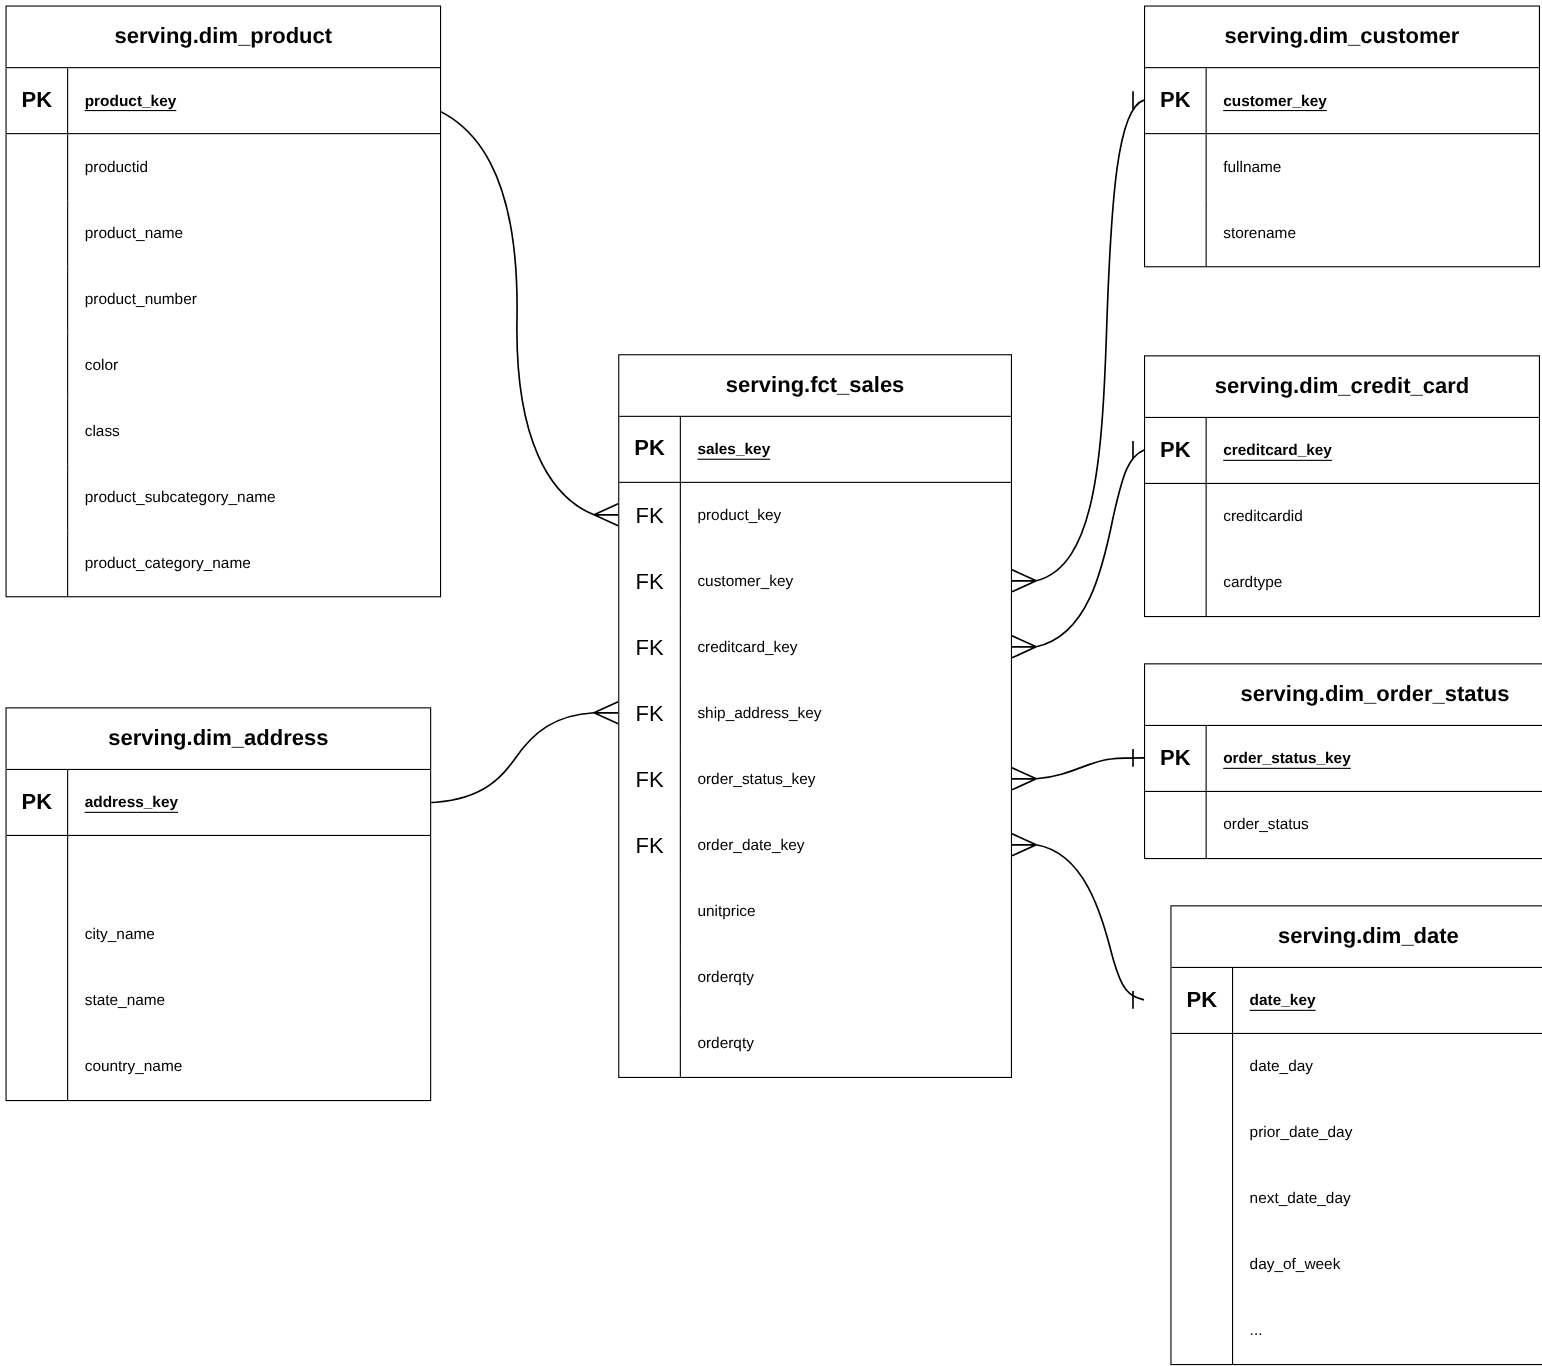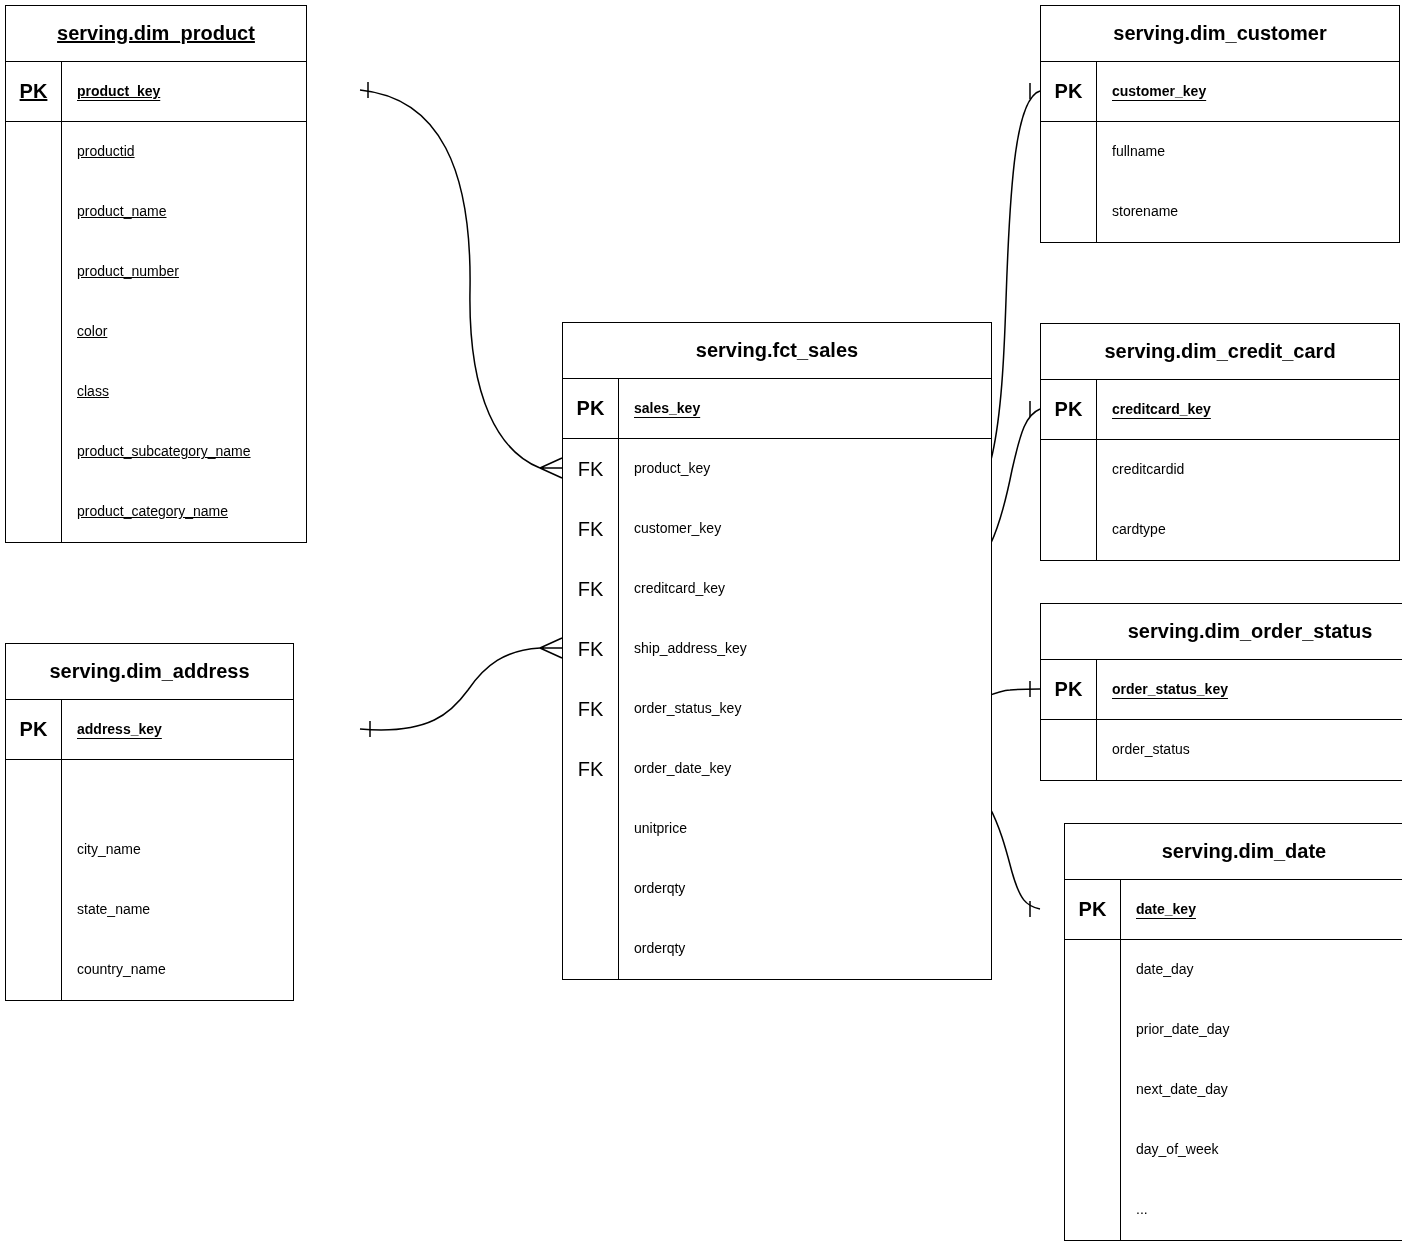--- a/index.html
+++ b/index.html
@@ -97,21 +97,21 @@
       <path class="connector" d="M 942 708 L 920 698 M 942 708 L 920 708 M 942 708 L 920 718"></path>
     </g>
 
     <g>
       <path class="connector" d="M 942 768 C 988 776, 1002 835, 1012 872 C 1020 900, 1026 906, 1040 909"></path>
       <path class="connector" d="M 1030 901 L 1030 917"></path>
       <path class="connector" d="M 942 768 L 920 758 M 942 768 L 920 768 M 942 768 L 920 778"></path>
     </g>
   </svg>
 
-  <div class="erd-table" style="left:5px; top:5px; width:302px;text-decoration:underline;">
+  <div class="erd-table" style="left:5px; top:5px; width:396px;">
     <div class="erd-title">serving.dim_product</div>
     <div class="erd-row key-row">
       <div class="cell-tag">PK</div>
       <div class="cell-name">product_key</div>
     </div>
     <div class="erd-row">
       <div class="cell-tag"></div>
       <div class="cell-name">productid</div>
     </div>
     <div class="erd-row">
@@ -151,21 +151,21 @@
     <div class="erd-row">
       <div class="cell-tag"></div>
       <div class="cell-name">fullname</div>
     </div>
     <div class="erd-row">
       <div class="cell-tag"></div>
       <div class="cell-name">storename</div>
     </div>
   </div>
 
-  <div class="erd-table" style="left:562px; top:322px; width:430px;">
+  <div class="erd-table" style="left:562px; top:322px; width:358px;">
     <div class="erd-title">serving.fct_sales</div>
     <div class="erd-row key-row">
       <div class="cell-tag">PK</div>
       <div class="cell-name">sales_key</div>
     </div>
     <div class="erd-row">
       <div class="cell-tag">FK</div>
       <div class="cell-name">product_key</div>
     </div>
     <div class="erd-row">
@@ -251,21 +251,21 @@
     <div class="erd-row">
       <div class="cell-tag"></div>
       <div class="cell-name">day_of_week</div>
     </div>
     <div class="erd-row">
       <div class="cell-tag"></div>
       <div class="cell-name">...</div>
     </div>
   </div>
 
-  <div class="erd-table" style="left:5px; top:643px; width:289px;">
+  <div class="erd-table" style="left:5px; top:643px; width:387px;">
     <div class="erd-title">serving.dim_address</div>
     <div class="erd-row key-row">
       <div class="cell-tag">PK</div>
       <div class="cell-name">address_key</div>
     </div>
     <div class="erd-row">
       <div class="cell-tag"></div>
     </div>
     <div class="erd-row">
       <div class="cell-tag"></div>

